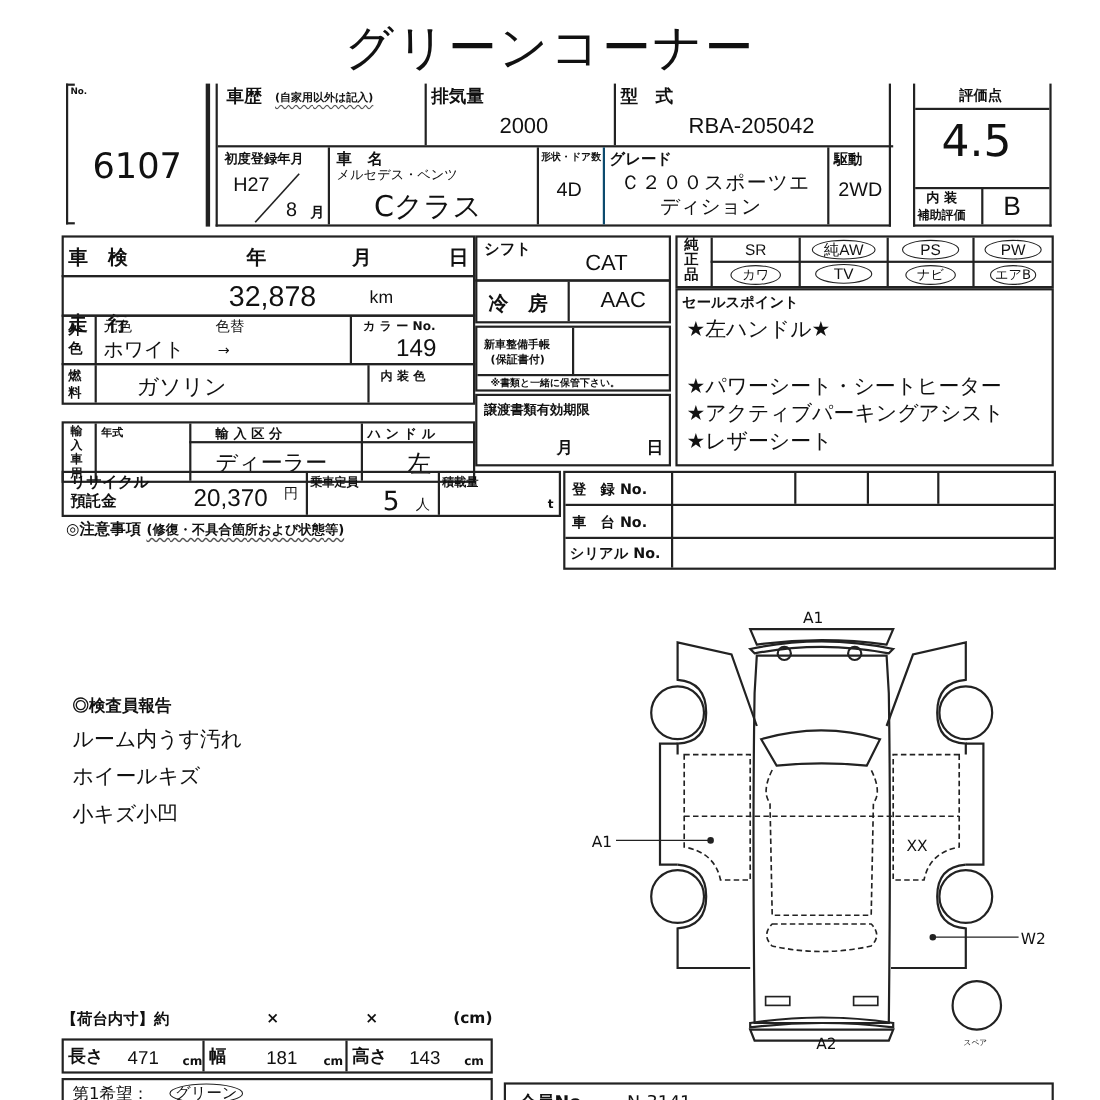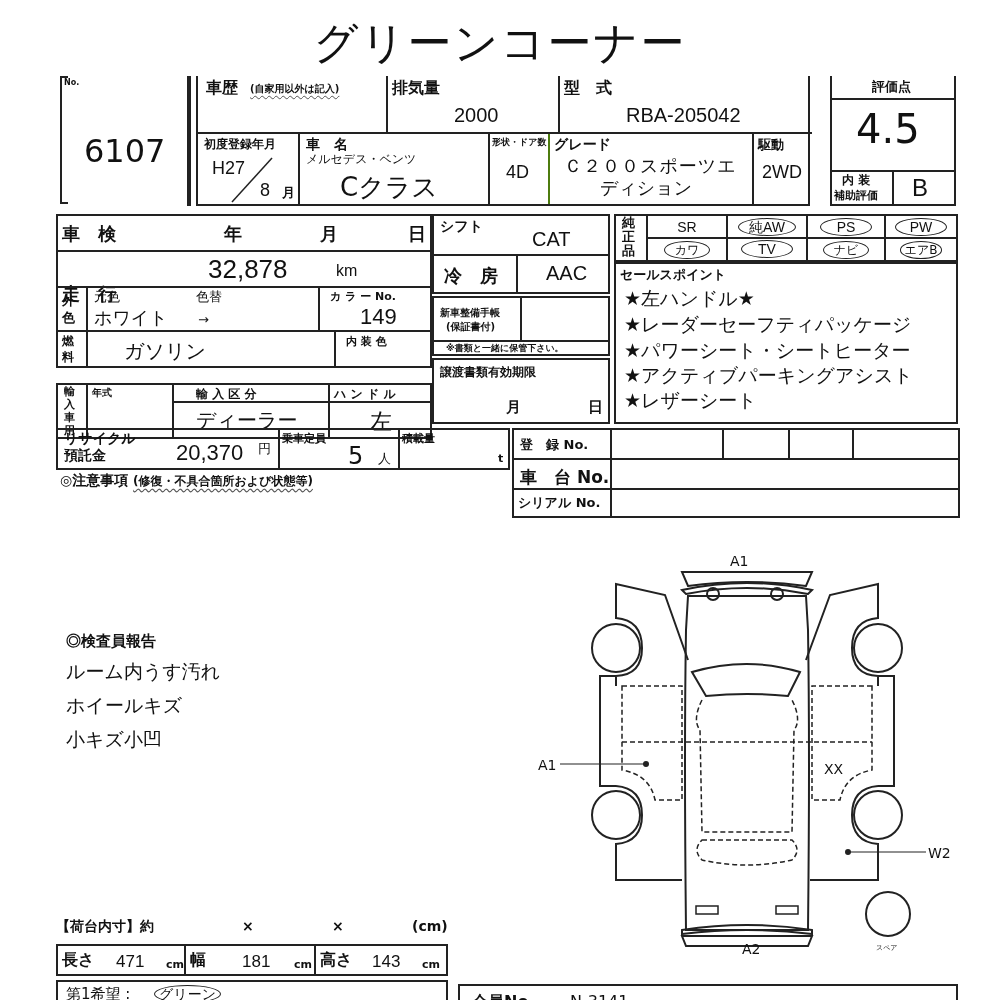--- a/index.html
+++ b/index.html
@@ -55,21 +55,21 @@
         <line x1="44" y1="2" x2="4" y2="46" stroke="#222" stroke-width="1.5"></line>
       </svg>
     <span class="abs cond" style="left:62px;top:46px;font-size:18px;">8</span>
     <span class="abs lbl" style="left:84px;top:50px;font-size:13px;">月</span>
   </div>
   <div class="abs" style="left:102px;top:58px;width:190px;height:70px;border-right:2px solid #222;">
     <span class="abs lbl" style="left:6px;top:2px;">車　名</span>
     <span class="abs" style="left:6px;top:17px;font-size:12px;">メルセデス・ベンツ</span>
     <span class="abs" style="left:40px;top:36px;font-size:26px;">Cクラス</span>
   </div>
-  <div class="abs" style="left:292px;top:58px;width:60px;height:70px;border-right:2px solid #4d7c0f;">
+  <div class="abs" style="left:292px;top:58px;width:60px;height:70px;border-right:2px solid #0c4a6e;">
     <span class="abs sm" style="left:2px;top:2px;font-size:9px;">形状・ドア数</span>
     <span class="abs cond" style="left:16px;top:28px;font-size:18px;">4D</span>
   </div>
   <div class="abs" style="left:352px;top:58px;width:204px;height:70px;border-right:2px solid #222;">
     <span class="abs lbl" style="left:4px;top:2px;">グレード</span>
     <span class="abs" style="left:14px;top:20px;font-size:18px;letter-spacing:1px;">Ｃ２００スポーツエ</span>
     <span class="abs" style="left:50px;top:42px;font-size:18px;">ディション</span>
   </div>
   <div class="abs" style="left:556px;top:58px;width:58px;height:70px;">
     <span class="abs lbl" style="left:4px;top:2px;font-size:13px;">駆動</span>
@@ -165,21 +165,20 @@
   <div class="abs" style="left:270px;top:1px;width:70px;text-align:center;"><span class="oval cond" style="padding:0 14px;">PW</span></div>
   <div class="abs" style="left:32px;top:23px;width:78px;text-align:center;"><span class="oval" style="font-size:12px;">カワ</span></div>
   <div class="abs" style="left:112px;top:23px;width:78px;text-align:center;"><span class="oval cond" style="padding:0 16px;">TV</span></div>
   <div class="abs" style="left:192px;top:23px;width:76px;text-align:center;"><span class="oval" style="font-size:12px;">ナビ</span></div>
   <div class="abs" style="left:270px;top:23px;width:70px;text-align:center;"><span class="oval" style="font-size:12px;padding:0 4px;">エアB</span></div>
 </div>
 
 <div class="abs b" style="left:614px;top:262px;width:344px;height:162px;">
   <div class="abs sm" style="left:4px;top:2px;font-size:13px;">セールスポイント</div>
   <div class="abs" style="left:8px;top:22px;font-size:19px;">★左ハンドル★</div>
-  <div class="abs" style="left:8px;top:48px;font-size:19px;white-space:nowrap;">★レーダーセーフティパッケージ</div>
   <div class="abs" style="left:8px;top:74px;font-size:19px;white-space:nowrap;">★パワーシート・シートヒーター</div>
   <div class="abs" style="left:8px;top:99px;font-size:19px;white-space:nowrap;">★アクティブパーキングアシスト</div>
   <div class="abs" style="left:8px;top:124px;font-size:19px;">★レザーシート</div>
 </div>
 
 <div class="abs b" style="left:56px;top:428px;width:454px;height:42px;">
   <span class="abs sm" style="left:6px;top:0;font-size:14px;">リサイクル</span>
   <span class="abs sm" style="left:6px;top:17px;font-size:14px;">預託金</span>
   <span class="abs cond" style="left:118px;top:10px;font-size:22px;">20,370</span>
   <span class="abs" style="left:200px;top:10px;font-size:13px;">円</span>
@@ -197,21 +196,21 @@
 </div>
 
 <div class="abs b" style="left:512px;top:428px;width:448px;height:90px;">
   <div class="vline" style="left:96px;top:0;height:86px;"></div>
   <div class="hline" style="left:0;top:28px;width:444px;"></div>
   <div class="hline" style="left:0;top:58px;width:444px;"></div>
   <div class="vline" style="left:208px;top:0;height:28px;"></div>
   <div class="vline" style="left:274px;top:0;height:28px;"></div>
   <div class="vline" style="left:338px;top:0;height:28px;"></div>
   <span class="abs sm" style="left:6px;top:6px;font-size:13px;">登　録 No.</span>
-  <span class="abs sm" style="left:6px;top:36px;font-size:17px;">車　台 No.</span>
+  <span class="abs sm" style="left:6px;top:36px;font-size:13px;">車　台 No.</span>
   <span class="abs sm" style="left:4px;top:64px;font-size:13px;">シリアル No.</span>
 </div>
 
 <div class="abs" style="left:66px;top:632px;font-family:Liberation Serif, serif;">
   <div style="font-size:15px;font-weight:bold;margin-bottom:8px;">◎検査員報告</div>
   <div style="font-size:19px;margin-bottom:8px;">ルーム内うす汚れ</div>
   <div style="font-size:19px;margin-bottom:8px;">ホイールキズ</div>
   <div style="font-size:19px;">小キズ小凹</div>
 </div>
 

